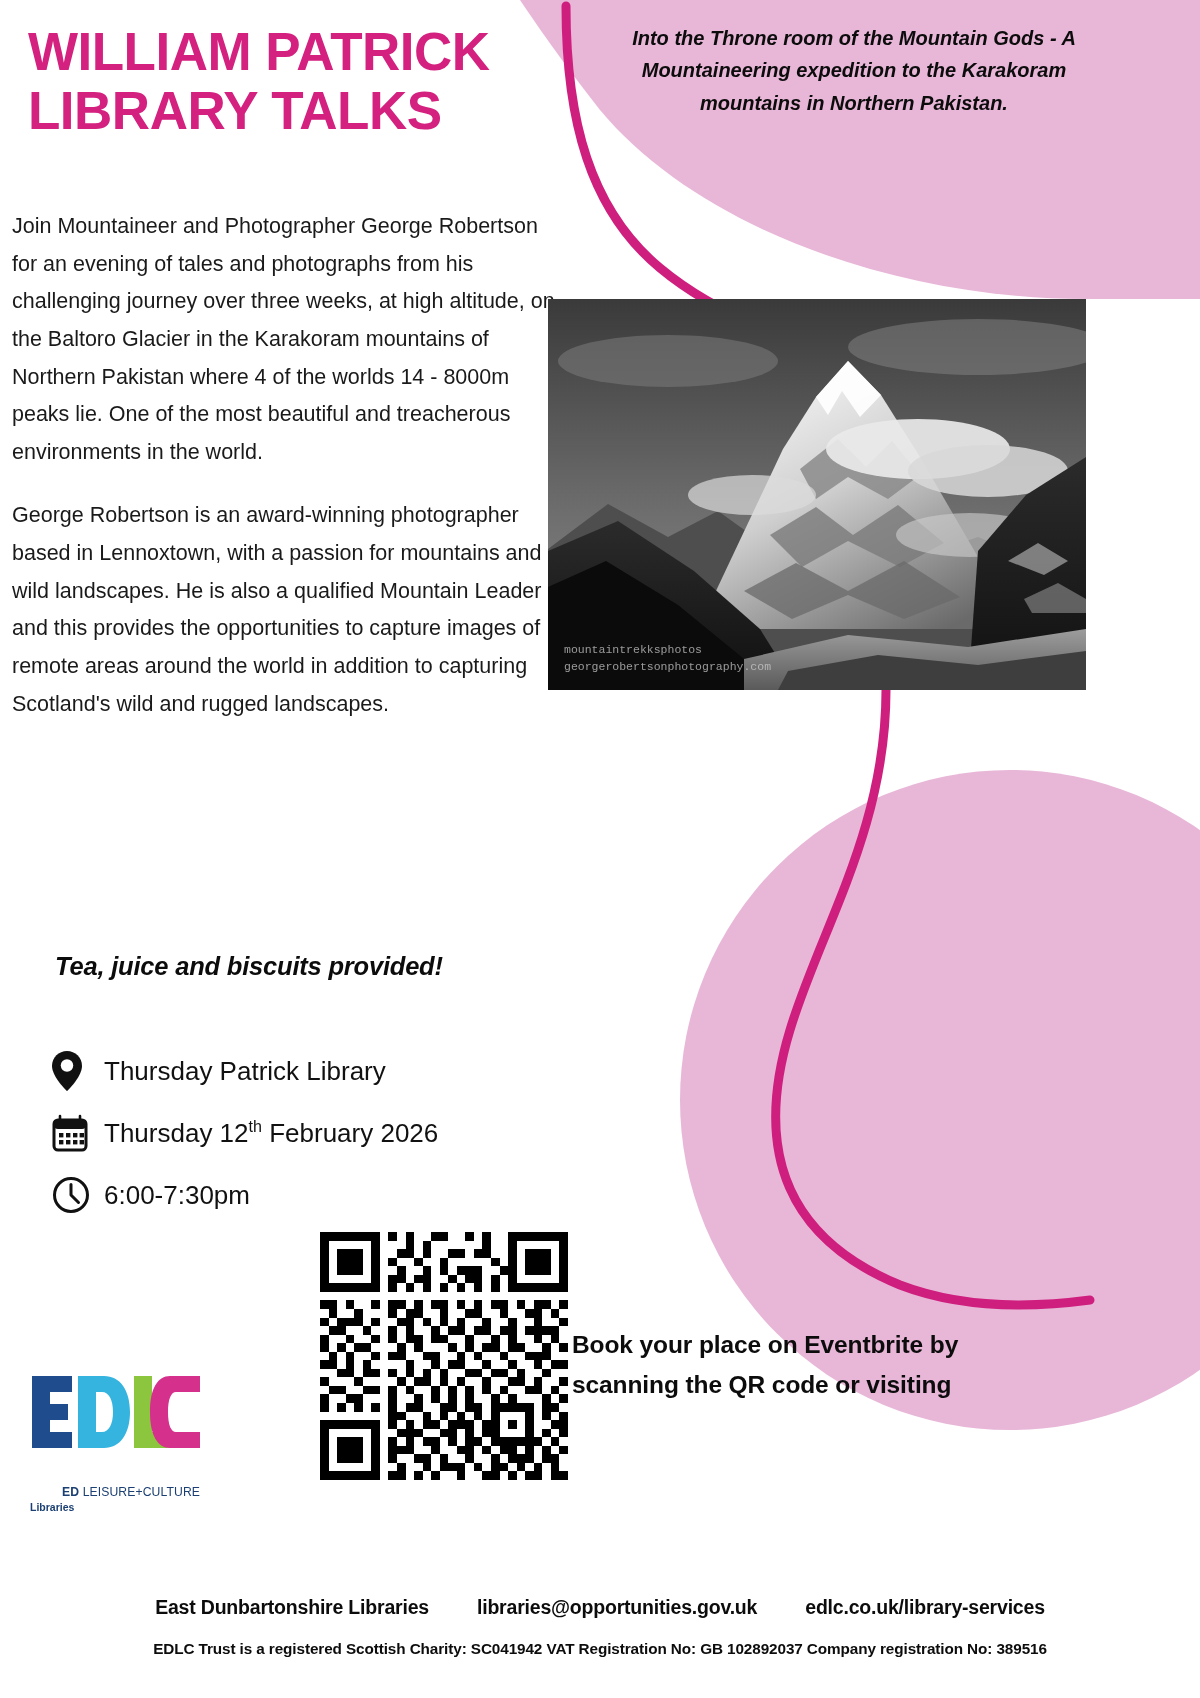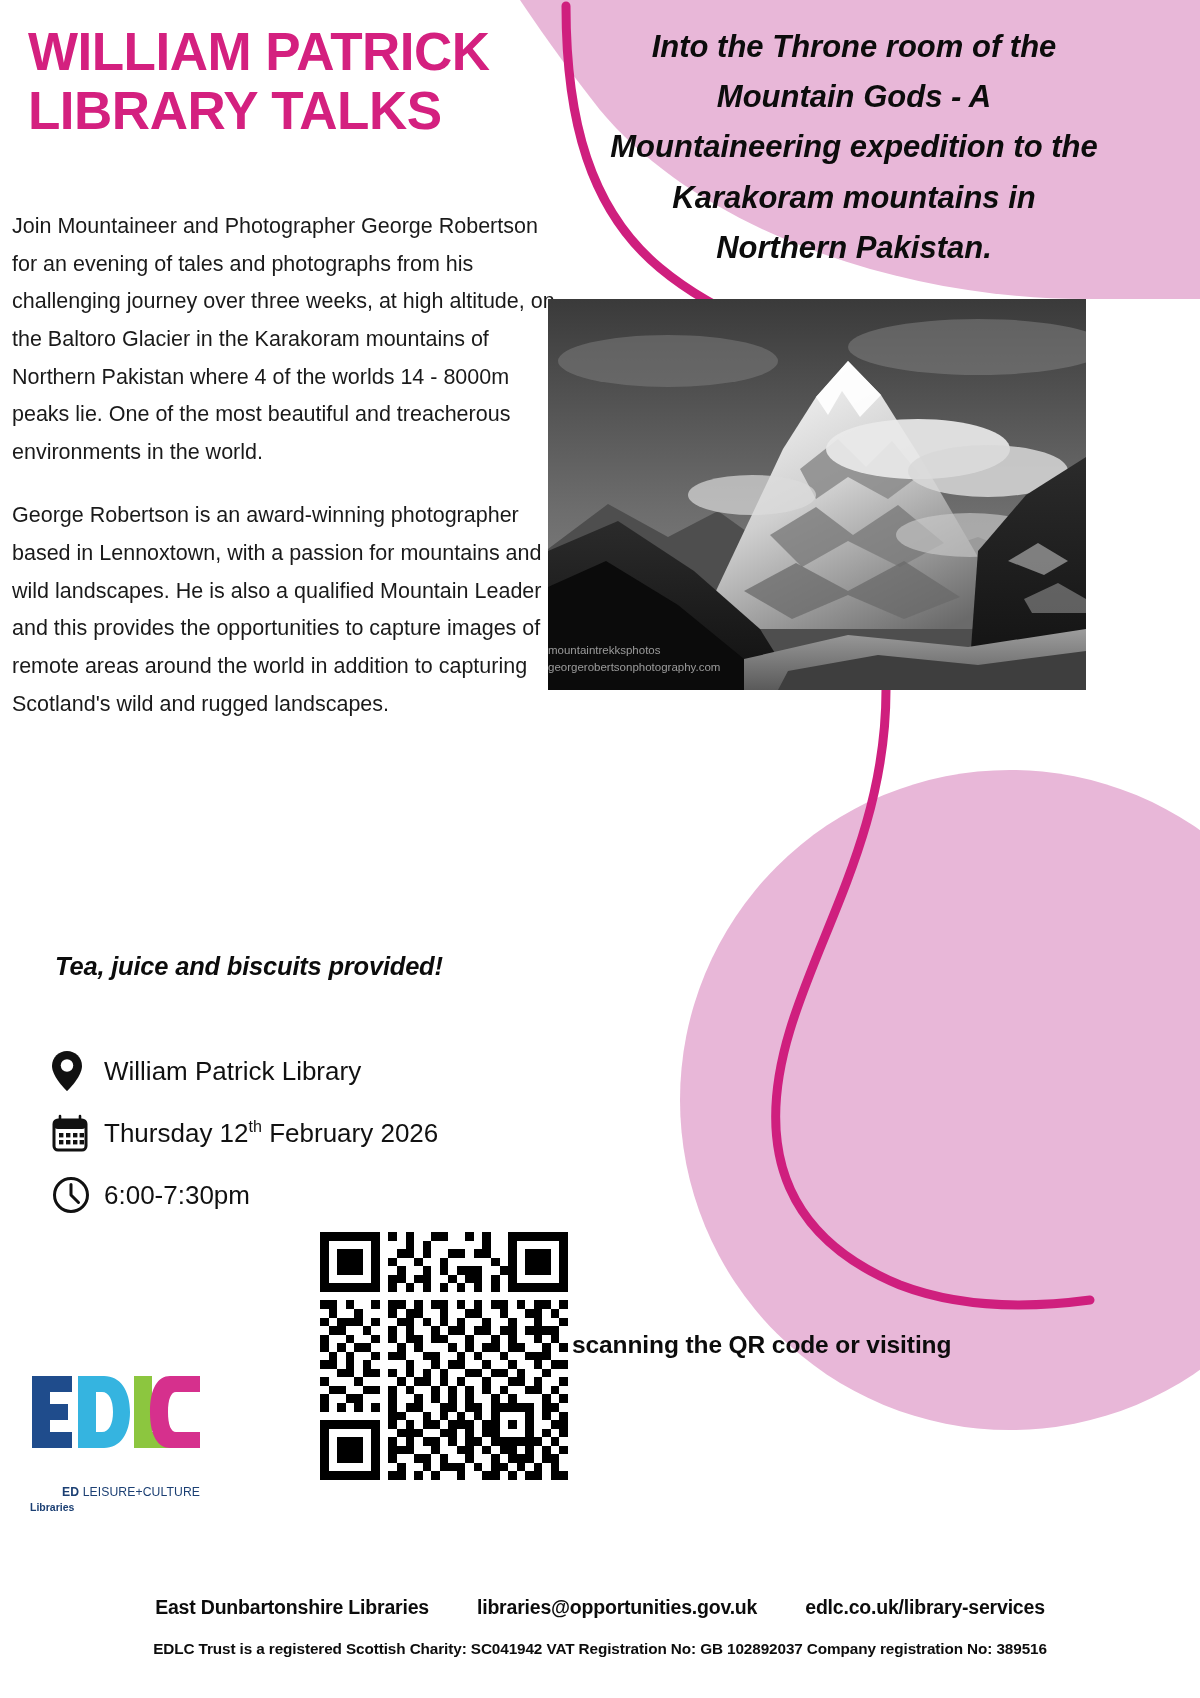--- a/index.html
+++ b/index.html
@@ -24,21 +24,21 @@
     letter-spacing:-0.5px;
     color:#d4207f;
     text-transform:uppercase;
   }
   .poster-title .ln { display:block; white-space:nowrap; }
 
   .headline {
     position:absolute; left:604px; top:22px; width:500px;
     font-family:"Liberation Sans", sans-serif;
     font-weight:bold; font-style:italic;
-    font-size:31px; line-height:1.62;
+    font-size:20px; line-height:1.62;
     color:#0c0c0c; text-align:center;
   }
 
   
   .body-col { position:absolute; left:12px; top:208px; width:548px; }
   .body-col p {
     font-size:21.5px;
     line-height:1.75;
     color:#1a1a1a;
     margin-bottom:26px;
@@ -53,23 +53,23 @@
 
   
   .photo-frame {
     position:absolute; left:548px; top:299px;
     width:538px; height:391px;
     overflow:hidden;
     background:#2a2a2a;
   }
   .photo-frame svg { display:block; width:100%; height:100%; }
   .watermark {
-    position:absolute; left:0px; top:343px;
+    position:absolute; left:16px; top:343px;
     width:190px;
-    font-family:Liberation Sans, sans-serif;
+    font-family:Liberation Mono, monospace;
     font-size:11.5px; line-height:1.45;
     color:#cfcfcf; opacity:.72;
     padding-left:0;
     pointer-events:none;
   }
   .watermark div { white-space:nowrap; }
 
   
   .details { position:absolute; left:52px; top:1040px; width:540px; }
   .detail-row {
@@ -230,21 +230,21 @@
 
 <div class="details">
 
   <div class="detail-row">
     <div class="detail-icon">
       <svg width="30" height="40" viewBox="0 0 24 32" xmlns="http://www.w3.org/2000/svg">
         <path d="M12 0C5.4 0 0 5.3 0 11.9 0 20.6 12 32 12 32s12-11.4 12-20.1C24 5.3 18.6 0 12 0z" fill="#111"></path>
         <circle cx="12" cy="11.6" r="5" fill="#fff"></circle>
       </svg>
     </div>
-    <div class="detail-text">William Patrick Library</div>
+    <div class="detail-text">Thursday Patrick Library</div>
   </div>
 
   <div class="detail-row">
     <div class="detail-icon">
       <svg width="36" height="38" viewBox="0 0 36 38" xmlns="http://www.w3.org/2000/svg">
         <path d="M8 2v6M28 2v6" stroke="#111" stroke-width="2.6" fill="none" stroke-linecap="round"></path>
         <rect x="2" y="6" width="32" height="30" rx="4" fill="none" stroke="#111" stroke-width="3"></rect>
         <rect x="2" y="6" width="32" height="9" rx="4" fill="#111"></rect>
         <g fill="#111">
           <rect x="7" y="19" width="4.4" height="4.4"></rect>
@@ -322,20 +322,21 @@
       <path d="M8 24h1v2H8zM10 24h1v1h-1zM12 24h2v1h-2zM15 24h1v1h-1zM18 24h1v1h-1zM20 24h1v1h-1zM22 24h1v1h-1zM25 24h1v1h-1zM27 24h1v1h-1z"></path>
       <path d="M9 25h2v1H9zM13 25h1v1h-1zM16 25h2v1h-2zM19 25h1v1h-1zM21 25h2v1h-2zM24 25h1v2h-1zM26 25h1v1h-1zM28 25h1v1h-1z"></path>
       <path d="M8 26h1v1H8zM11 26h2v1h-2zM14 26h1v2h-1zM17 26h1v1h-1zM20 26h1v2h-1zM22 26h2v1h-2zM26 26h2v1h-2z"></path>
       <path d="M9 27h1v2H9zM12 27h1v1h-1zM15 27h2v1h-2zM18 27h1v1h-1zM21 27h1v1h-1zM23 27h1v1h-1zM25 27h1v2h-1zM27 27h1v1h-1z"></path>
       <path d="M8 28h1v1H8zM11 28h1v1h-1zM13 28h1v1h-1zM16 28h1v1h-1zM19 28h2v1h-2zM22 28h1v1h-1zM24 28h1v1h-1zM27 28h2v1h-2z"></path>
     </g>
   </svg>
 </div>
 
 <div class="booking">
+  <span>Book your place on Eventbrite by</span>
   <span>scanning the QR code or visiting</span>
 </div>
 
 <div class="edlc">
   <svg viewBox="0 0 172 116" xmlns="http://www.w3.org/2000/svg">
 
     <path d="M2 8 h40 v16 H20 v12 h18 v16 H20 v12 h22 v16 H2 Z" fill="#1f4c8c"></path>
 
     <path d="M48 8 h26 c16 0 26 14 26 36 0 22 -10 36 -26 36 H48 Z
              M66 24 v40 h6 c7 0 11 -8 11 -20 0 -12 -4 -20 -11 -20 Z" fill="#35b4e0"></path>

